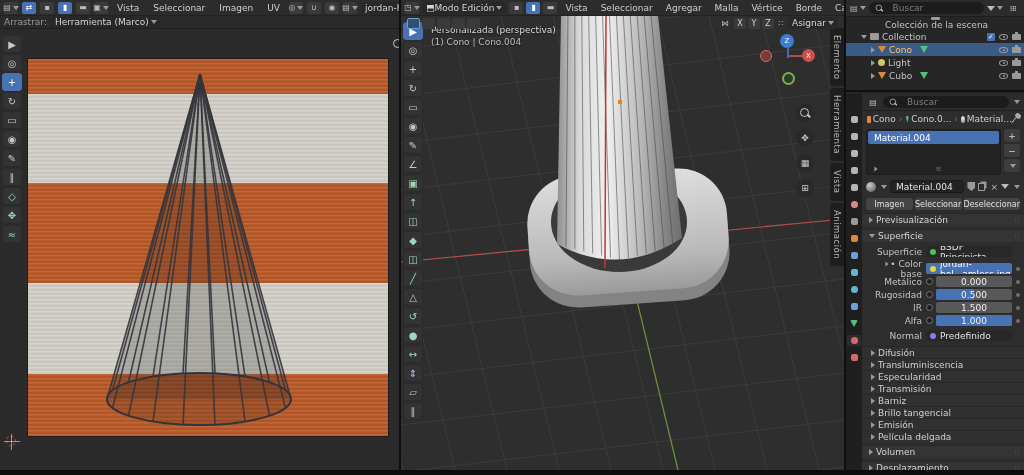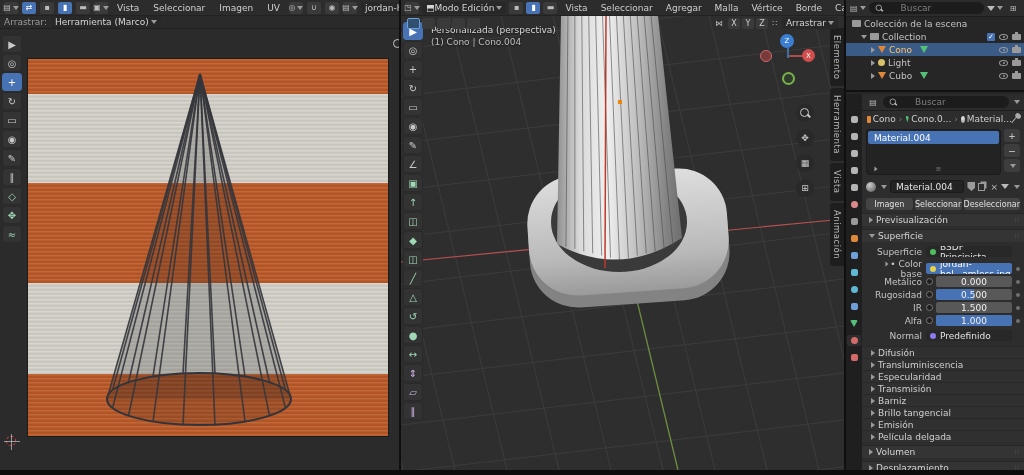--- a/index.html
+++ b/index.html
@@ -70,21 +70,21 @@
   .vp-icons { position:absolute; right:30px; top:88px; display:flex; flex-direction:column; gap:7px; z-index:6; }
   .vp-icon { width:18px; height:18px; border-radius:50%; background:rgba(40,40,40,.85);
              display:flex; align-items:center; justify-content:center; color:#c9c9c9; font-size:9px; }
   .side-tabs { position:absolute; right:0; top:12px; display:flex; flex-direction:column; gap:2px; z-index:6; }
   .side-tab { writing-mode:vertical-rl; background:#1e1e1e; color:#b5b5b5; padding:7px 2px;
               border-radius:3px 0 0 3px; font-size:8.5px; letter-spacing:.5px; }
 
   
   .outliner { position:absolute; left:0; top:0; width:178px; height:92px; background:#262626; border-bottom:2px solid #101010; }
   .ol-hdr { display:flex; align-items:center; gap:3px; height:17px; background:#2c2c2c; padding:0 4px; border-bottom:1px solid #1e1e1e; }
-  .search { flex:1; display:flex; align-items:center; gap:16px; height:12px; background:#1c1c1c;
+  .search { flex:1; display:flex; align-items:center; gap:8px; height:12px; background:#1c1c1c;
             border-radius:6px; padding:0 5px; color:#7d7d7d; }
   .ol-row { display:flex; align-items:center; height:13px; padding-right:3px; color:#c3c3c3; }
   .ol-row .grow { flex:1; }
   .ol-row.sel { background:#3b5b87; color:#ffc46b; }
   .tri-r { display:inline-block; width:0; height:0; border-top:3px solid transparent; border-bottom:3px solid transparent; border-left:4px solid #9a9a9a; margin:0 3px; }
   .tri-d { display:inline-block; width:0; height:0; border-left:3px solid transparent; border-right:3px solid transparent; border-top:4px solid #9a9a9a; margin:0 3px; }
   .oi { display:inline-block; margin-right:3px; }
   .oi-col { width:9px; height:7px; background:#9a9a9a; border-radius:1px; }
   .oi-cam { width:8px; height:6px; background:#c08a5a; border-radius:1px; position:relative; }
   .oi-cam::after { content:""; position:absolute; right:-3px; top:1px; border-top:2px solid transparent; border-bottom:2px solid transparent; border-left:3px solid #c08a5a; }
@@ -310,21 +310,21 @@
         <span class="mini"></span>
         <span class="mini"></span>
         <span class="mini"></span>
         <span class="spacer"></span>
         <span class="hicon plain">⋈</span>
         <span class="axbtn">X</span>
         <span class="axbtn">Y</span>
         <span class="axbtn">Z</span>
         <span class="hicon plain">∷</span>
         <span class="ddown">
-            <span>Arrastrar</span>
+            <span>Asignar</span>
             <span class="chev"></span>
           </span>
       </div>
       <div class="overlay-text">
         <div class="l1">Personalizada (perspectiva)</div>
         <div class="l2">(1) Cono | Cono.004</div>
       </div>
       <div class="toolbar" id="vp-toolbar">
           <div class="tool active">▶</div>
           <div class="tool">◎</div>
@@ -381,21 +381,21 @@
         <span class="search">
           <span class="i-mag" style="transform:scale(.7);"></span>
           <span>Buscar</span>
         </span>
         <span class="hicon plain">
             <span class="i-funnel"></span>
             <span class="chev"></span>
           </span>
         <span class="hicon plain">⊞</span>
       </div>
-      <div class="ol-row" style="padding-left:6px;">
+      <div class="ol-row" style="padding-left:6px;flex-direction:column;">
         <span class="oi oi-col"></span>
         <span>Colección de la escena</span>
           <span class="grow"></span>
       </div>
       <div class="ol-row" style="padding-left:12px;">
         <span class="tri-d"></span>
         <span class="oi oi-col"></span>
         <span>Collection</span>
           <span class="grow"></span>
         <span class="cbx">✓</span>

